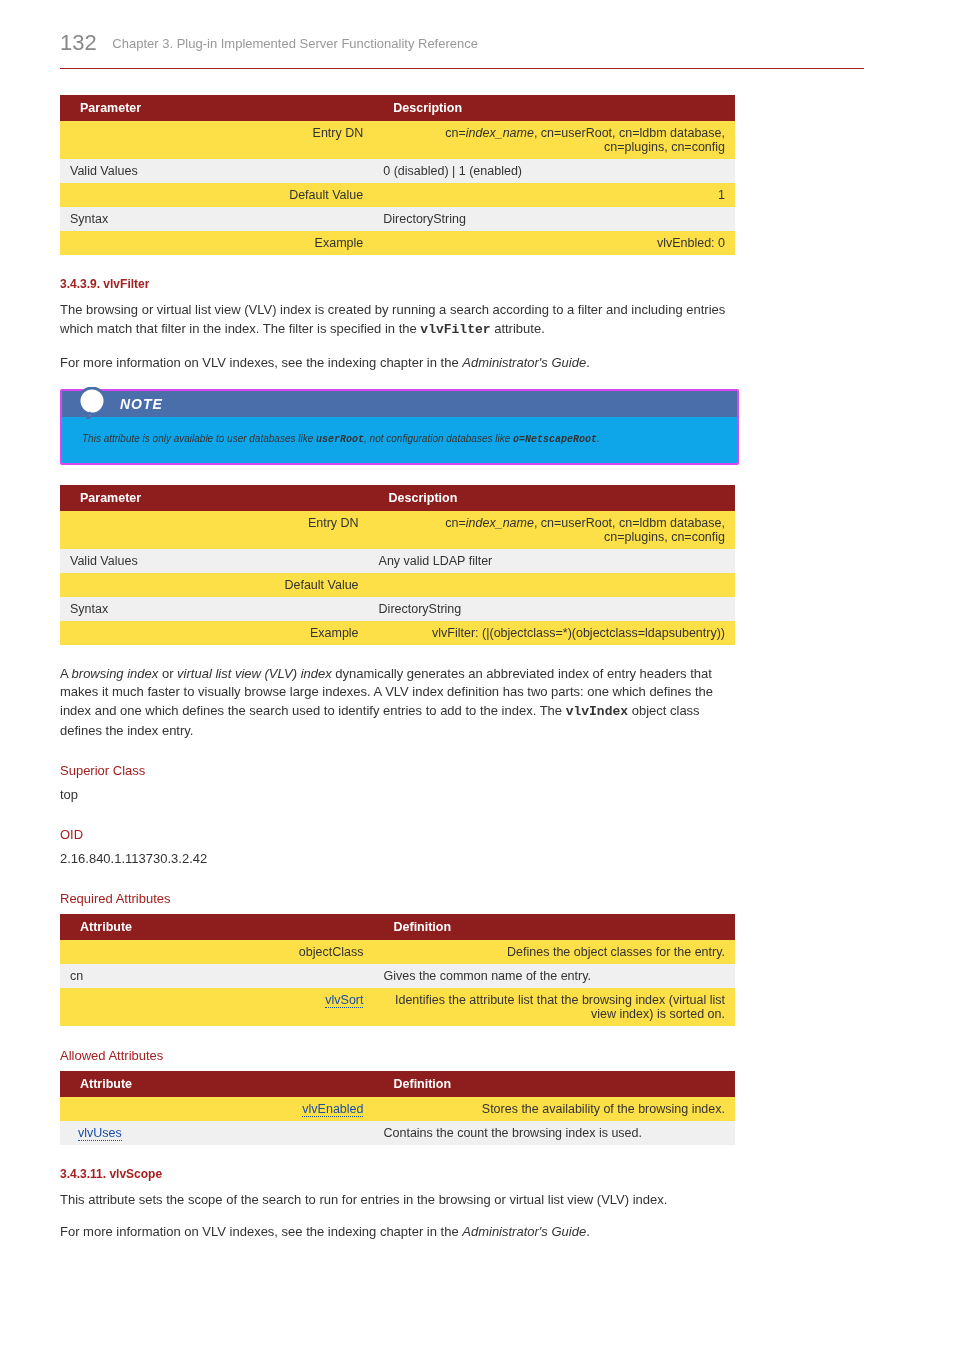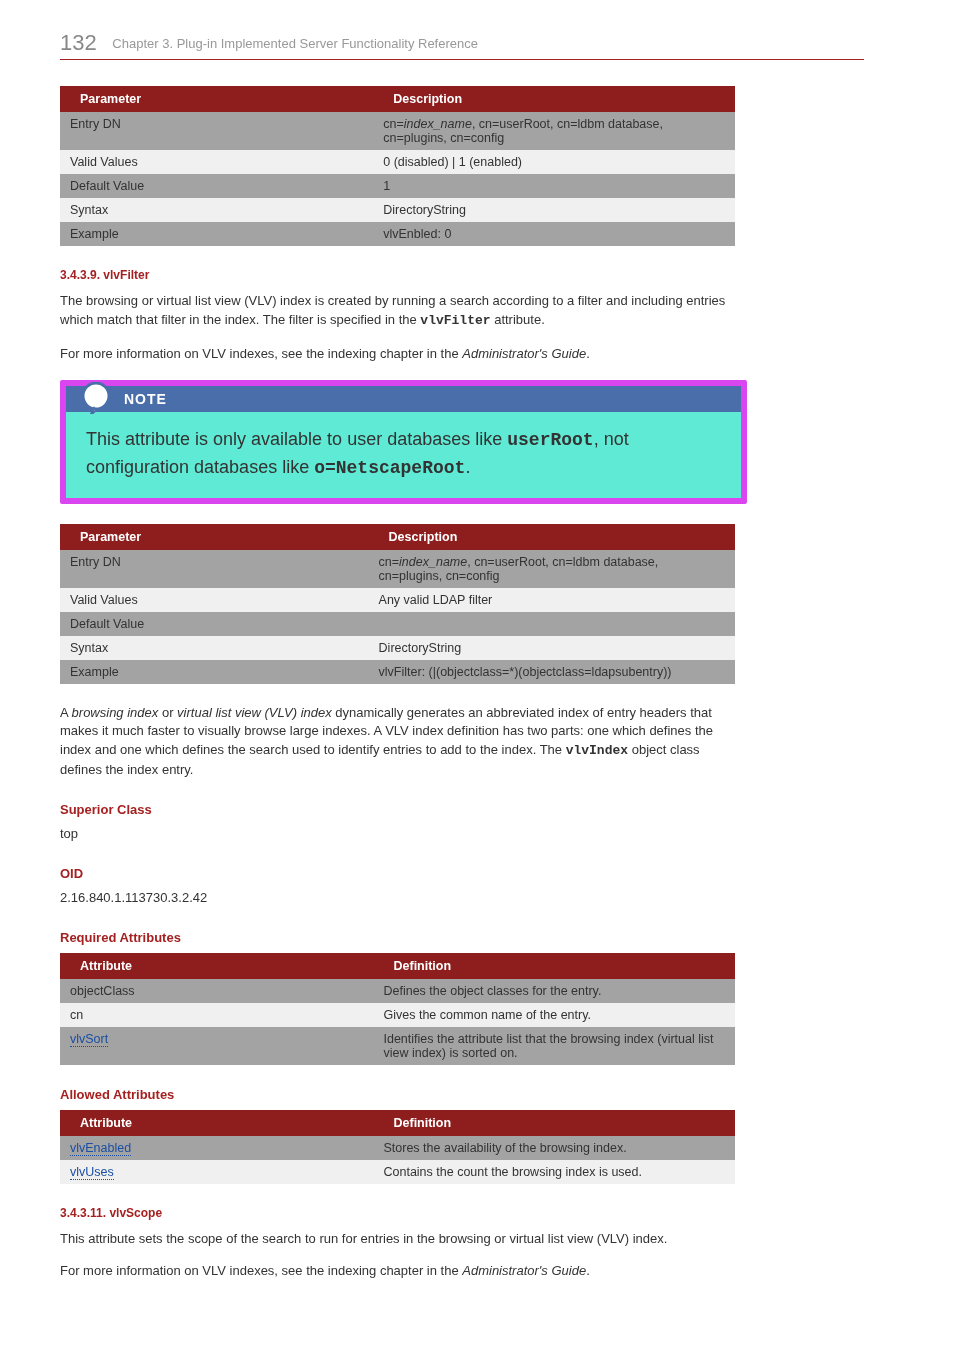--- a/index.html
+++ b/index.html
@@ -12,21 +12,21 @@
   .page {
     width: 954px;
     min-height: 1351px;
     margin: 0 auto;
     padding: 30px 90px 40px 60px;
     box-sizing: border-box;
     position: relative;
   }
   .header-line {
     border-bottom: 1px solid #a52020;
-    padding-bottom: 3px;
+    padding-bottom: 12px;
     margin-bottom: 26px;
   }
   .page-num {
     font-size: 22px;
     color: #888;
     font-weight: normal;
     margin-right: 12px;
     vertical-align: middle;
   }
   .chapter-title {
@@ -44,81 +44,83 @@
     background: #8e1d1d;
     color: #fff;
     text-align: left;
     padding: 6px 20px;
     font-weight: bold;
   }
   table.param td {
     padding: 5px 10px;
     vertical-align: top;
   }
-  table.param tr.odd td { background: #a3a3a3; }
+  table.param tr.odd td { background: #fde047; text-align: right; }
   table.param tr.even td { background: #f0f0f0; }
   .col-param { width: 310px; }
   .col-desc  { width: 365px; }
 
   .section-heading {
     color: #a52020;
     font-weight: bold;
     font-size: 12px;
     margin: 22px 0 10px 0;
   }
   .sub-heading {
     color: #a52020;
-    font-weight: bold;
+    font-weight: normal;
     font-size: 13px;
     margin: 22px 0 8px 0;
   }
   p.body {
     font-size: 13px;
     line-height: 1.45;
     margin: 0 0 14px 0;
     max-width: 675px;
   }
   em { font-style: italic; }
   .mono { font-family: "Liberation Mono", "Courier New", monospace; font-weight: bold; }
 
   .note-box {
     width: 675px;
     margin: 16px 0 20px 0;
-    background: #5eead4;
-    border: 6px solid #d946ef;
+    background: #0ea5e9;
+    border: 2px solid #d946ef;
     border-radius: 2px;
     position: relative;
     padding: 0;
+    font-style: italic;
   }
   .note-head {
     background: #4a6ea9;
     color: #fff;
     font-weight: bold;
     font-size: 14px;
     letter-spacing: 1px;
     padding: 5px 12px 5px 58px;
     position: relative;
   }
   .note-icon {
     position: absolute;
     left: 10px;
     top: -4px;
     width: 40px;
     height: 32px;
   }
   .note-body {
     padding: 14px 20px 16px 20px;
-    font-size: 18px;
+    font-size: 10px;
     line-height: 1.5;
   }
 
   a.link {
     color: #1a4fa3;
     text-decoration: none;
     border-bottom: 1px dotted #1a4fa3;
+    margin-left: 8px;
   }
 </style>
 </head>
 <body>
 
 <div class="page">
 
   <div class="header-line">
     <span class="page-num">132</span>
     <span class="chapter-title">Chapter 3. Plug-in Implemented Server Functionality Reference</span>

